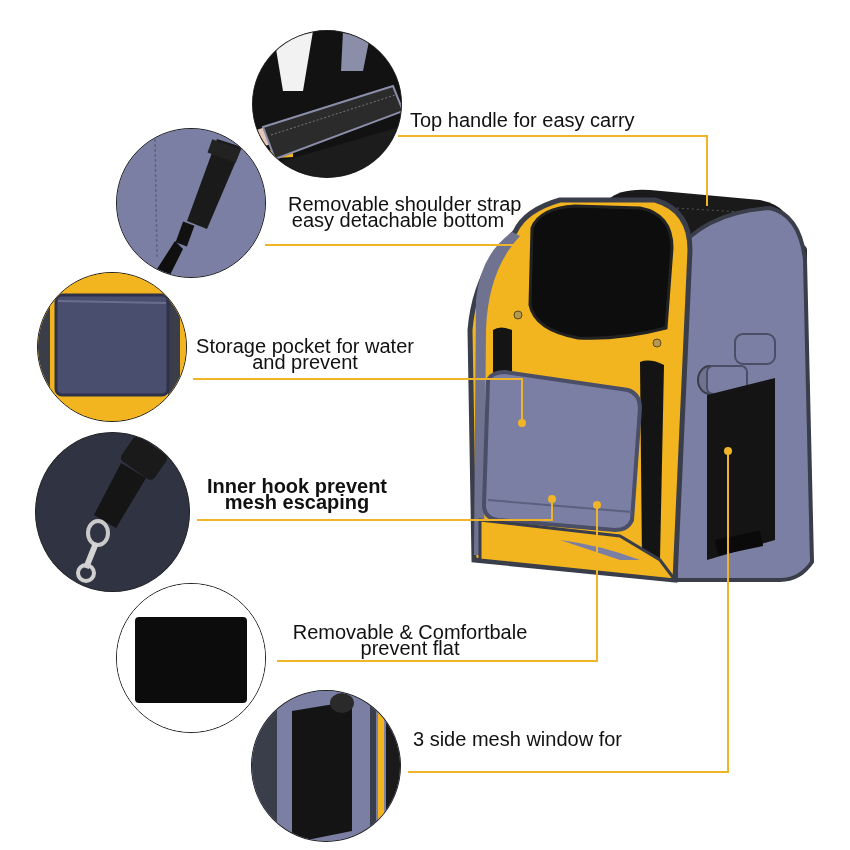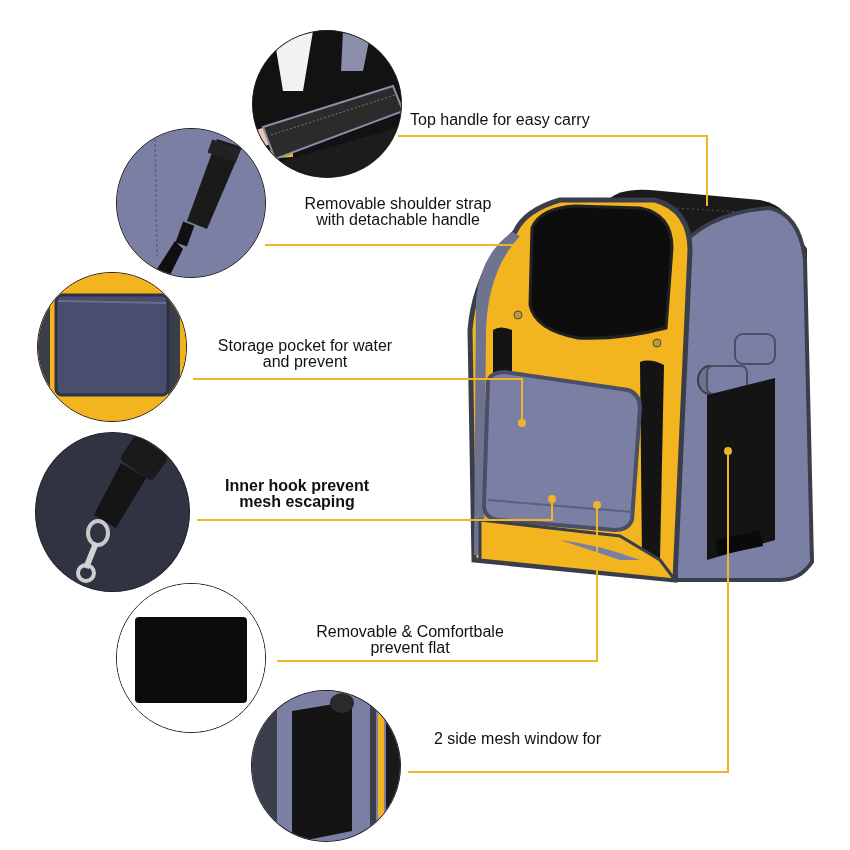--- a/index.html
+++ b/index.html
@@ -1,19 +1,19 @@
 <!DOCTYPE html>
 <html><head>
 <meta charset="utf-8">
 <style>
   html, body { margin: 0; padding: 0; background: #ffffff; }
   body { width: 850px; height: 850px; position: relative; overflow: hidden;
          font-family: "Liberation Sans", "DejaVu Sans", sans-serif; color: #111; }
   .circle { position: absolute; border-radius: 50%; border: 1.5px solid #222; overflow: hidden; box-sizing: border-box; }
-  .label { position: absolute; text-align: center; font-size: 16px; line-height: 16px; color: #111; white-space: nowrap; }
+  .label { position: absolute; text-align: center; font-size: 20px; line-height: 16px; color: #111; white-space: nowrap; }
   .label span { display: block; }
   svg.overlay { position: absolute; left: 0; top: 0; width: 850px; height: 850px; pointer-events: none; }
   .product { position: absolute; left: 0; top: 0; width: 850px; height: 850px; }
 </style>
 </head>
 <body>
 
 <svg class="product" viewBox="0 0 850 850">
 
   <path d="M608 200 Q620 188 650 190 L760 200 Q790 206 790 230 L780 240 L620 230 Z" fill="#1a1a1a"></path>
@@ -129,33 +129,33 @@
     <circle cx="728" cy="451" r="4"></circle>
   </g>
 </svg>
 
 <div class="label" style="left:410px; top:112px; text-align:left;">
   <span>Top handle for easy carry</span>
 </div>
 
 <div class="label" style="left:288px; top:196px; width:220px;">
   <span>Removable shoulder strap</span>
-  <span>with detachable handle</span>
+  <span>easy detachable bottom</span>
 </div>
 
 <div class="label" style="left:195px; top:338px; width:220px;">
   <span>Storage pocket for water</span>
   <span>and prevent</span>
 </div>
 
 <div class="label" style="left:197px; top:478px; width:200px;font-weight:bold;">
   <span>Inner hook prevent</span>
   <span>mesh escaping</span>
 </div>
 
 <div class="label" style="left:290px; top:624px; width:240px;">
   <span>Removable &amp; Comfortbale</span>
   <span>prevent flat</span>
 </div>
 
 <div class="label" style="left:410px; top:731px; width:215px;">
-  <span>2 side mesh window for</span>
+  <span>3 side mesh window for</span>
 </div>
 
 </body></html>

